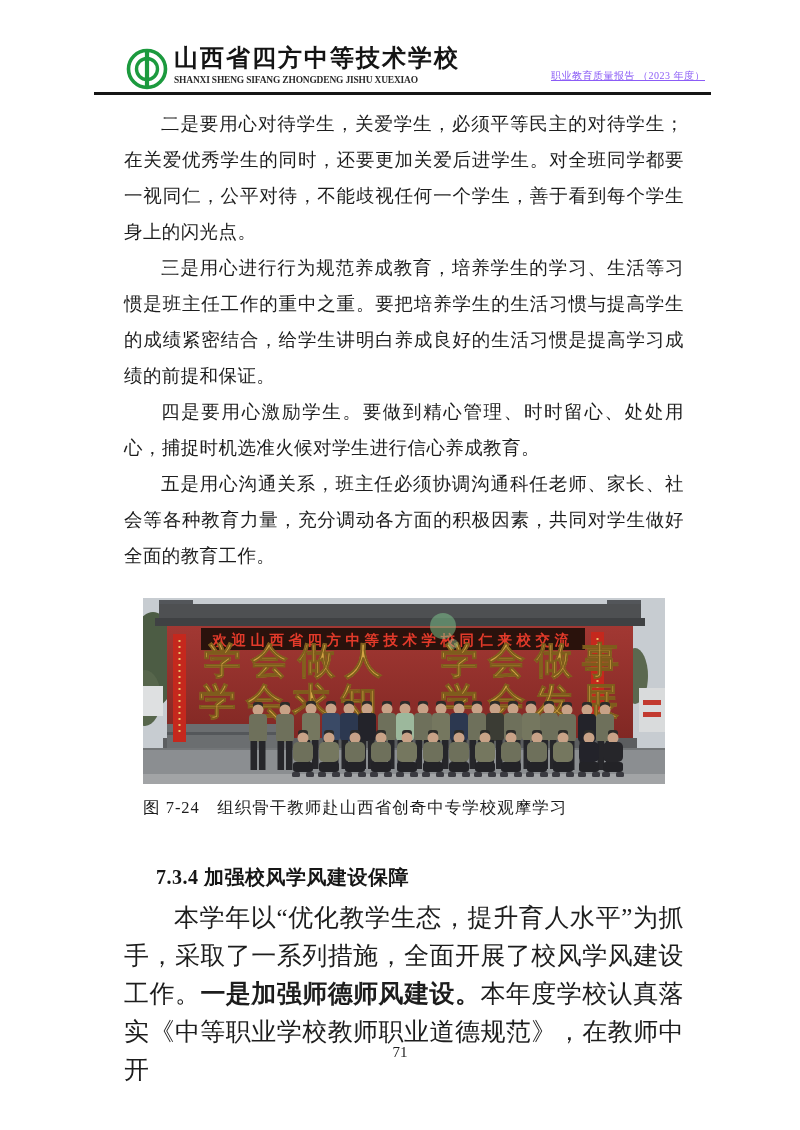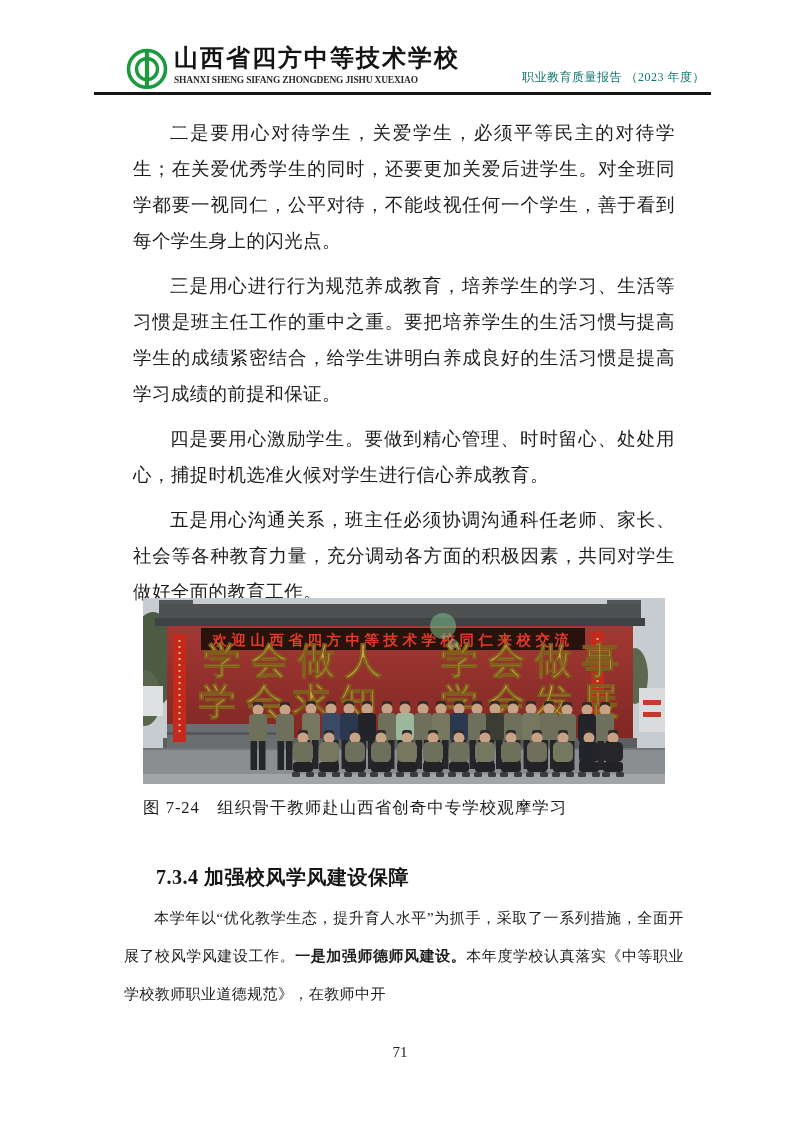--- a/index.html
+++ b/index.html
@@ -19,50 +19,50 @@
     white-space:nowrap;
   }
   .school-en{
     position:absolute;left:174px;top:74px;
     font-size:10.5px;font-weight:700;color:#2a2a2a;
     letter-spacing:-0.2px;white-space:nowrap;
     transform:scaleX(0.9);transform-origin:left center;
   }
   .report-title{
     position:absolute;right:95px;top:69px;
-    font-size:12px;color:#0f766e;white-space:nowrap;letter-spacing:0.5px;
+    font-size:10px;color:#8b5cf6;white-space:nowrap;letter-spacing:0.5px;text-decoration:underline;
   }
   .header-rule{
     position:absolute;left:94px;top:92px;width:617px;height:3px;
     background:#151515;
   }
   
   .text-block{
     position:absolute;left:124px;top:106px;width:560px;
     font-size:18.5px;line-height:36px;text-align:justify;
     letter-spacing:0.4px;
   }
-  .text-block p{margin:9px;text-indent:2em;}
+  .text-block p{margin:0;text-indent:2em;}
   
   .figure{position:absolute;left:143px;top:598px;width:589px;height:186px;}
   .figure svg{display:block;width:522px;height:186px;}
   .caption{
     position:absolute;left:143px;top:797px;width:522px;
     font-size:16.5px;color:#1d1d1d;letter-spacing:1px;
     white-space:nowrap;
   }
   
   .section-heading{
     position:absolute;left:116px;top:864px;width:560px;
     font-size:20px;font-weight:700;color:#161616;
     padding-left:2em;box-sizing:border-box;letter-spacing:0.5px;
   }
   .closing-block{
     position:absolute;left:124px;top:899px;width:560px;
-    font-size:15px;line-height:38px;text-align:justify;letter-spacing:0.4px;
+    font-size:25px;line-height:38px;text-align:justify;letter-spacing:0.4px;
   }
   .closing-block p{margin:0;text-indent:2em;}
   .closing-block .bold{font-weight:700;}
   
   .page-number{
     position:absolute;left:0;right:0;top:1044px;
     text-align:center;font-size:15px;color:#1d1d1d;
   }
   svg text{font-family:"Liberation Serif","DejaVu Serif",serif;}
 </style>

